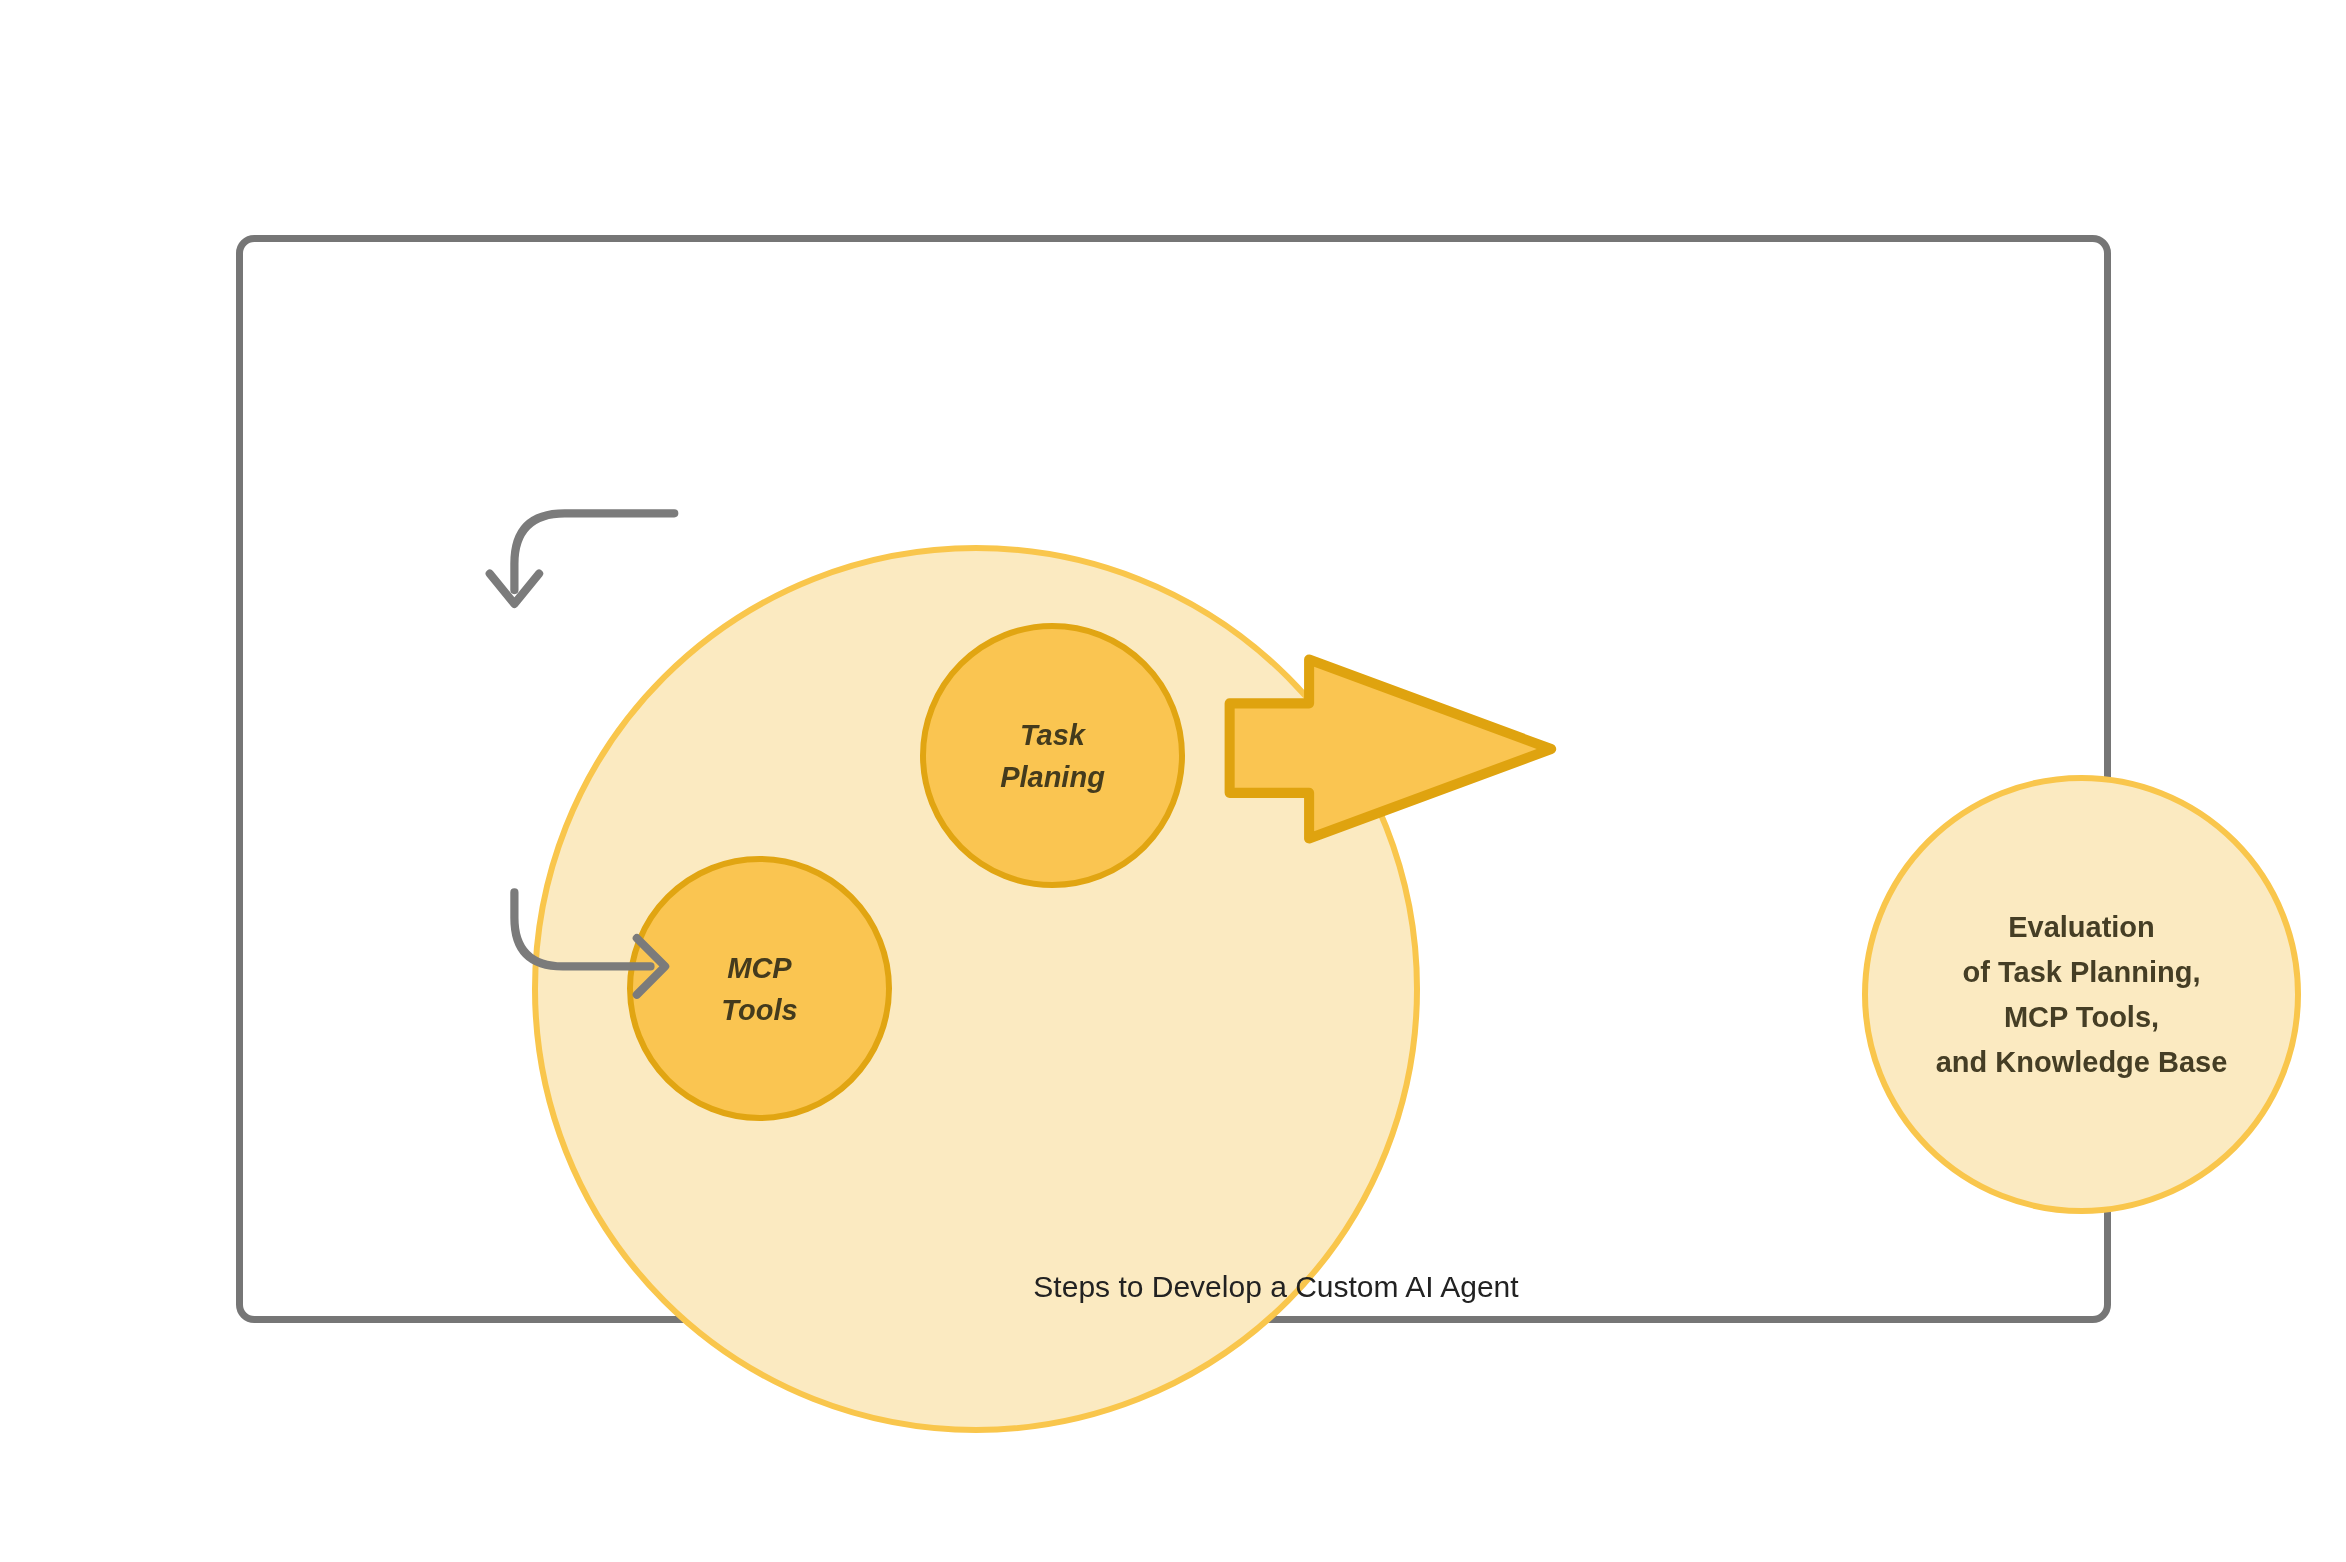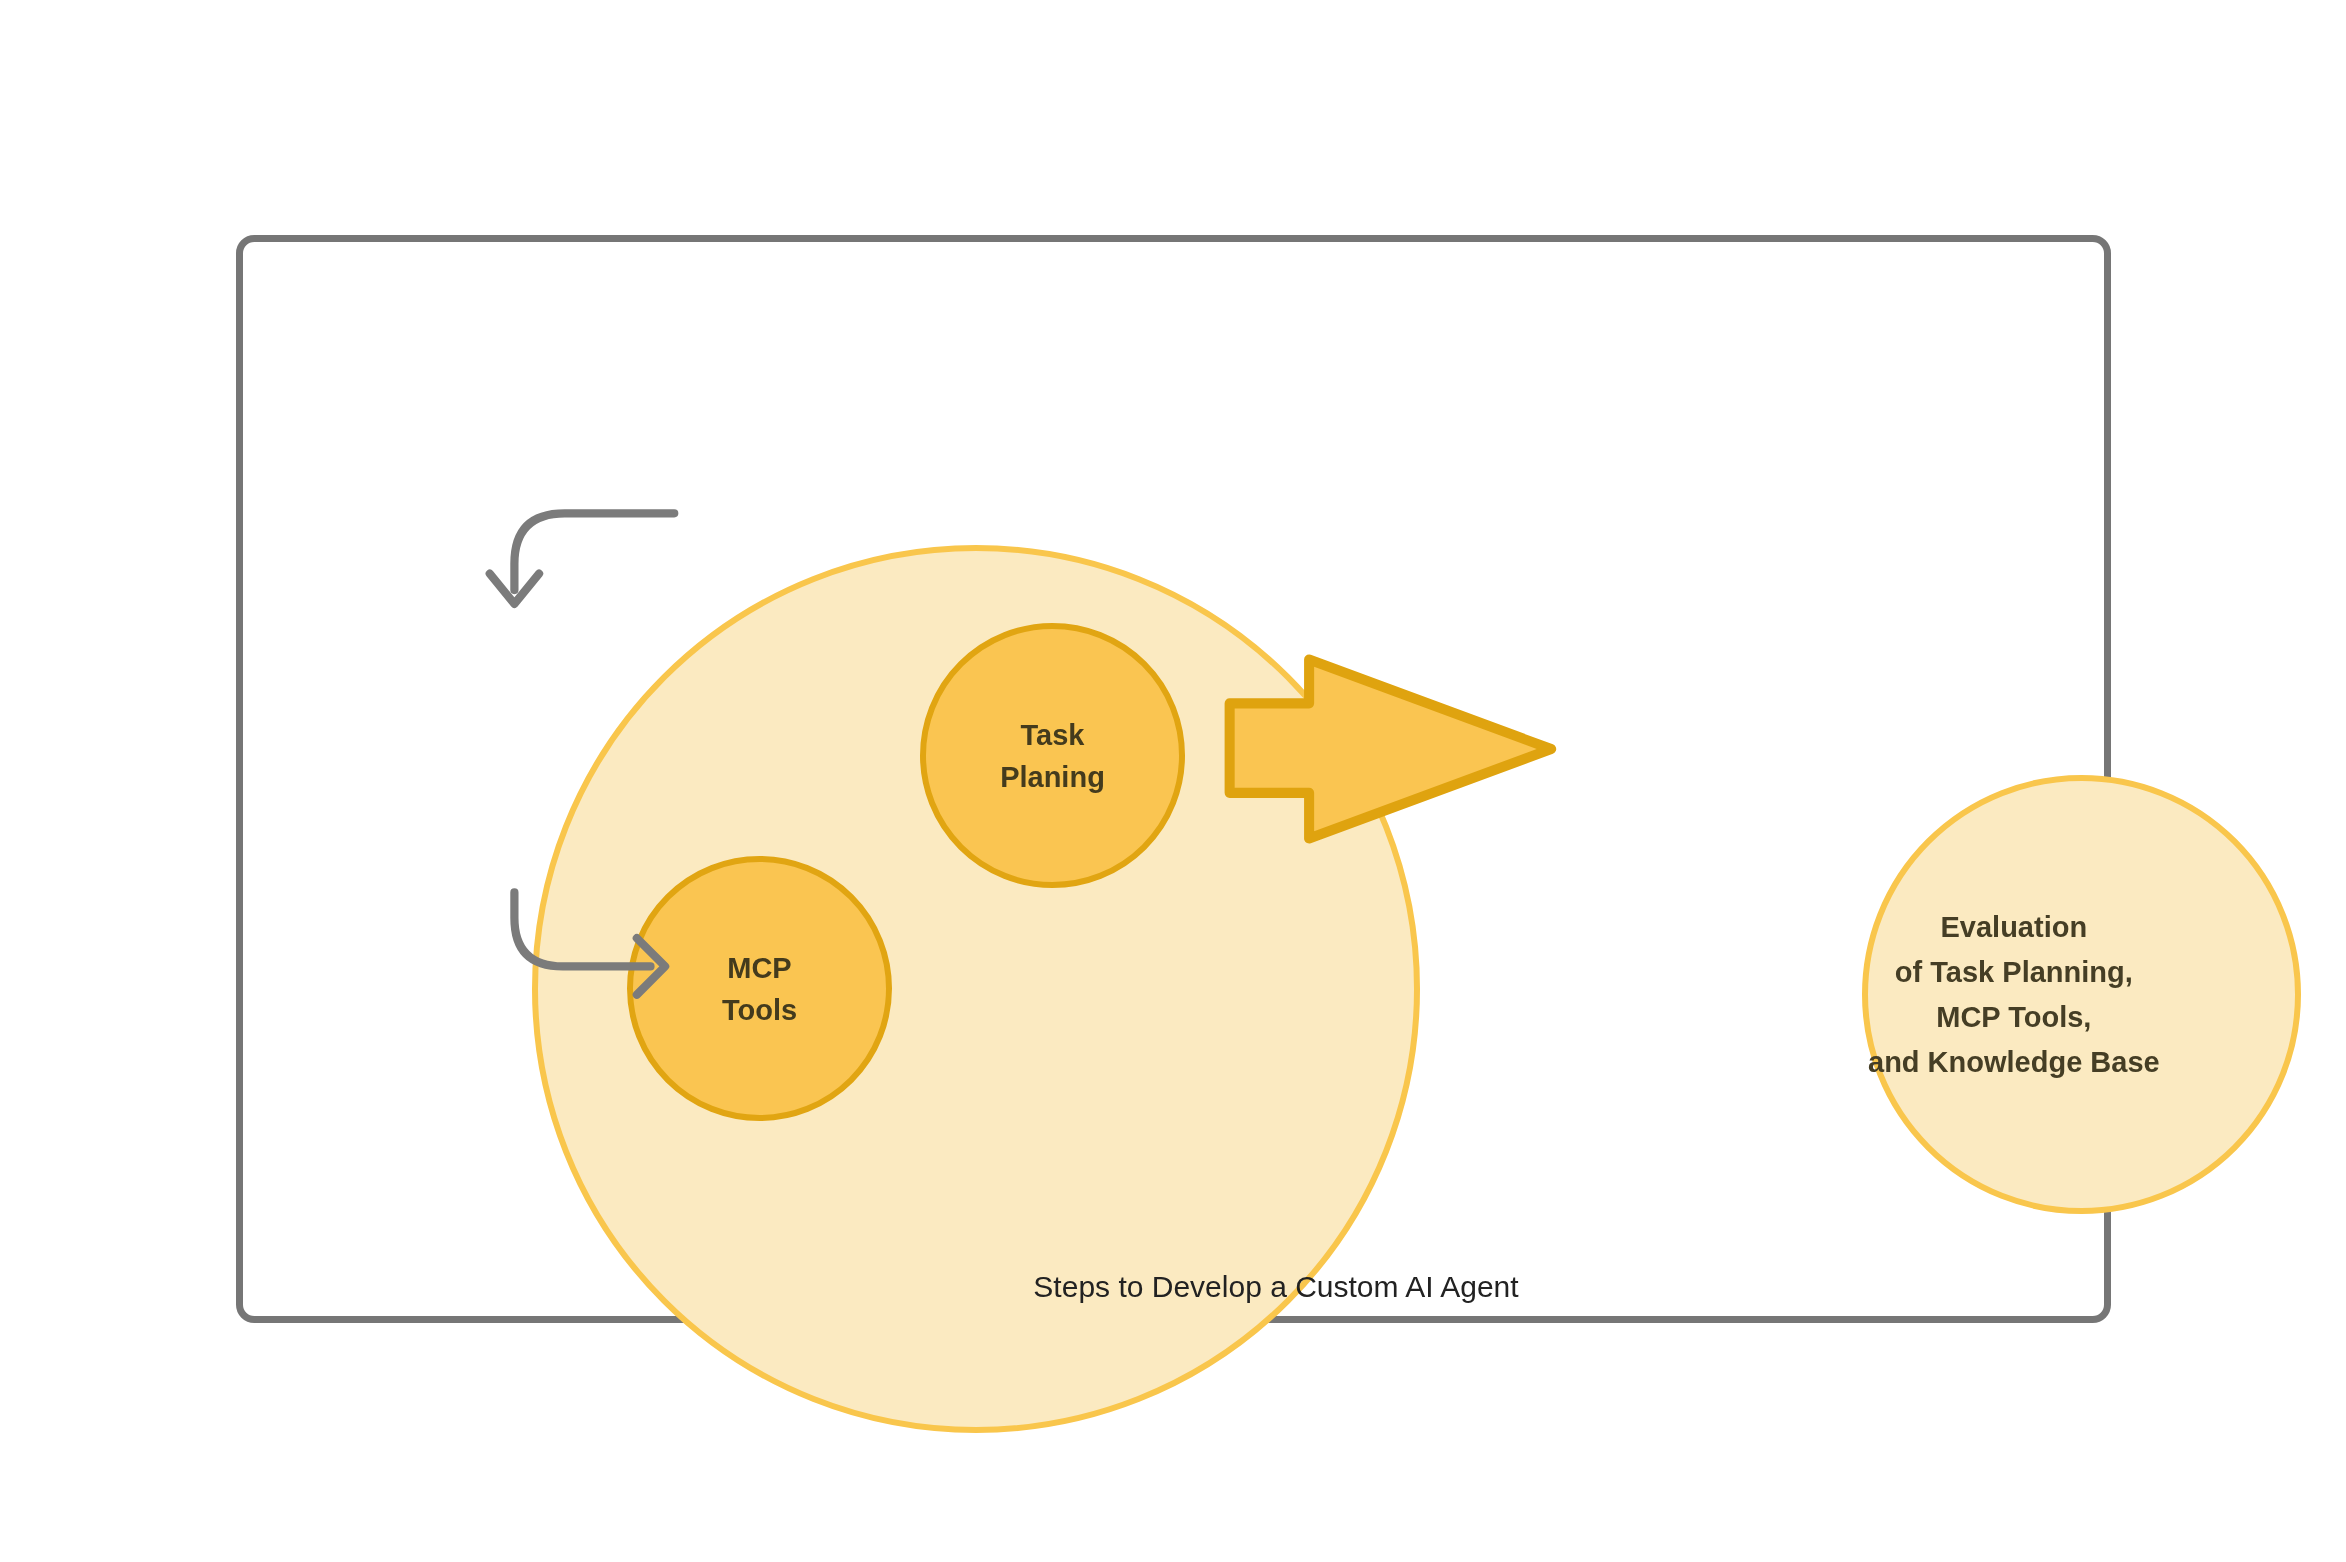--- a/index.html
+++ b/index.html
@@ -44,38 +44,39 @@
   }
   .node{
     position:absolute;
     width:265px;height:265px;
     border-radius:50%;
     background:var(--node-fill);
     border:6.4px solid var(--node-border);
     box-sizing:border-box;
     display:flex;align-items:center;justify-content:center;
     text-align:center;
+    font-style:italic;
   }
   .node-label{
     white-space:pre-line;
     font-size:29px;font-weight:700;
     line-height:42px;
     color:var(--node-text);
   }
   .node-task{left:677px;top:381px;}
   .node-mcp{left:384px;top:614px;}
   .node-kb{left:672px;top:836px;}
   .result-circle{
     position:absolute;
     left:1619px;top:533px;width:439px;height:439px;
     border-radius:50%;
     background:var(--result-fill);
     border:6.4px solid var(--result-border);
     box-sizing:border-box;
-    display:flex;align-items:center;justify-content:flex-start;
+    display:flex;align-items:center;justify-content:center;
     text-align:center;
   }
   .result-label{
     white-space:pre-line;
     font-size:29px;font-weight:700;
     line-height:45px;
     color:var(--result-text);
   }
   .overlay{
     position:absolute;inset:0;

